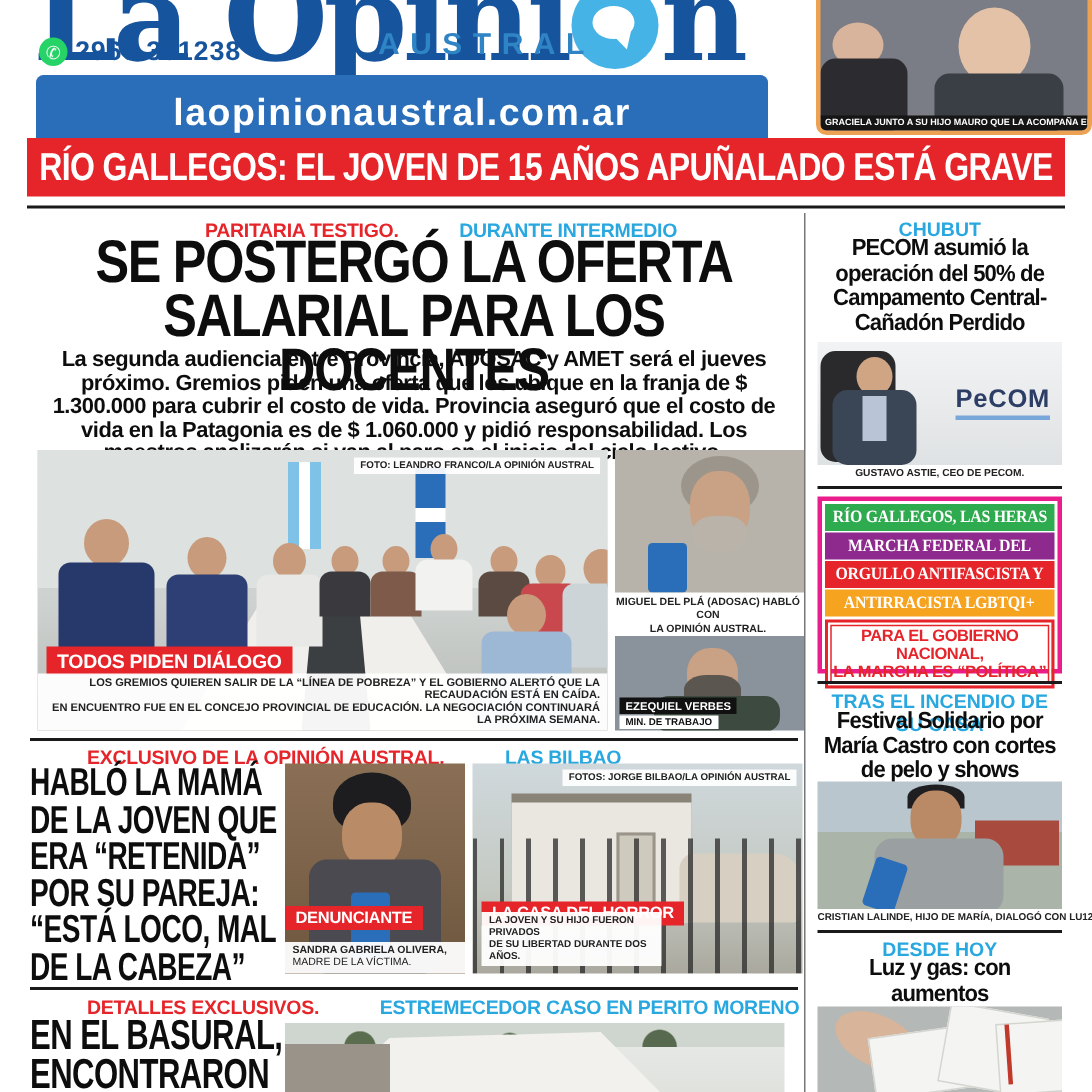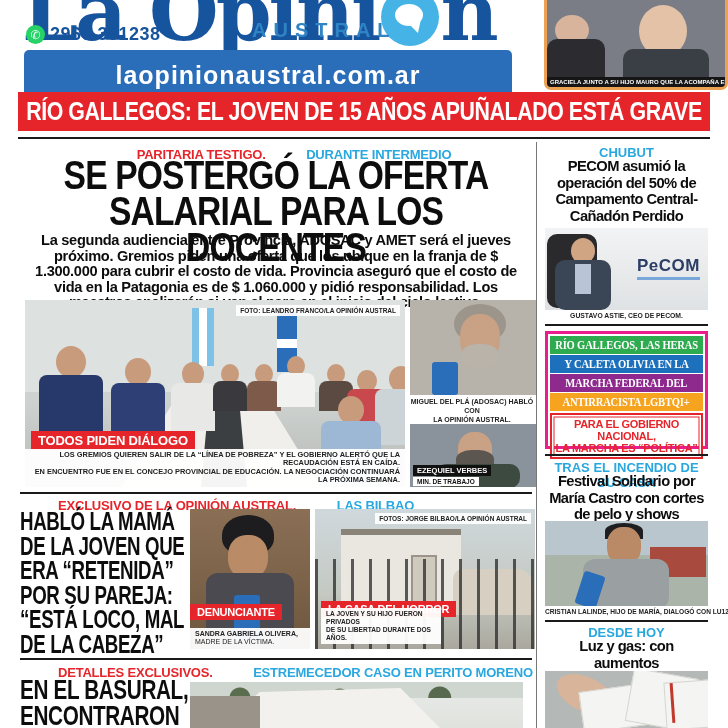--- a/index.html
+++ b/index.html
@@ -349,25 +349,25 @@
       <div class="shirt"></div>
     <div class="pecom-logo">PeCOM</div>
   </div>
   <div class="abs rc chubut-cap">GUSTAVO ASTIE, CEO DE PECOM.</div>
   <div class="abs rc rrule1"></div>
 
   <div class="abs rc pride">
     <div class="pride-row" style="background-color: rgb(47, 171, 79);">
         <span>RÍO GALLEGOS, LAS HERAS</span>
       </div>
-    <div class="pride-row" style="background-color: rgb(29, 113, 188);">
-        <span>Y CALETA OLIVIA EN LA</span>
-      </div>
     <div class="pride-row" style="background-color: rgb(142, 42, 142);">
         <span>MARCHA FEDERAL DEL</span>
+      </div>
+    <div class="pride-row" style="background-color: rgb(230, 37, 43);">
+        <span>ORGULLO ANTIFASCISTA Y</span>
       </div>
     <div class="pride-row" style="background-color: rgb(246, 163, 31);">
         <span>ANTIRRACISTA LGBTQI+</span>
       </div>
     <div class="pride-inner">
       <div>PARA EL GOBIERNO NACIONAL,</div>
       <div>LA MARCHA ES “POLÍTICA”</div>
     </div>
   </div>
 

